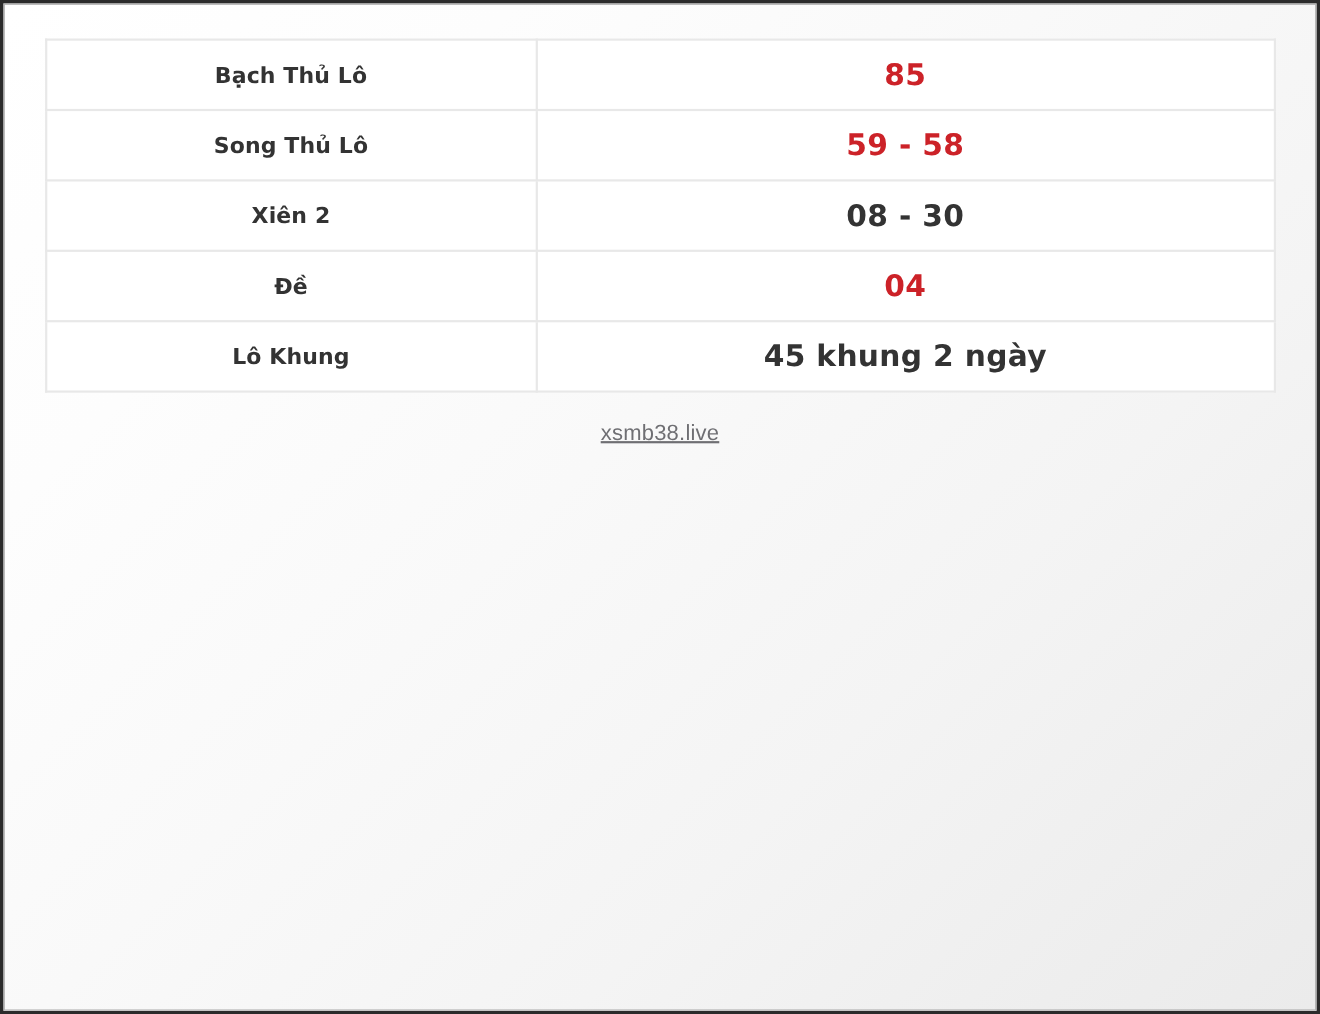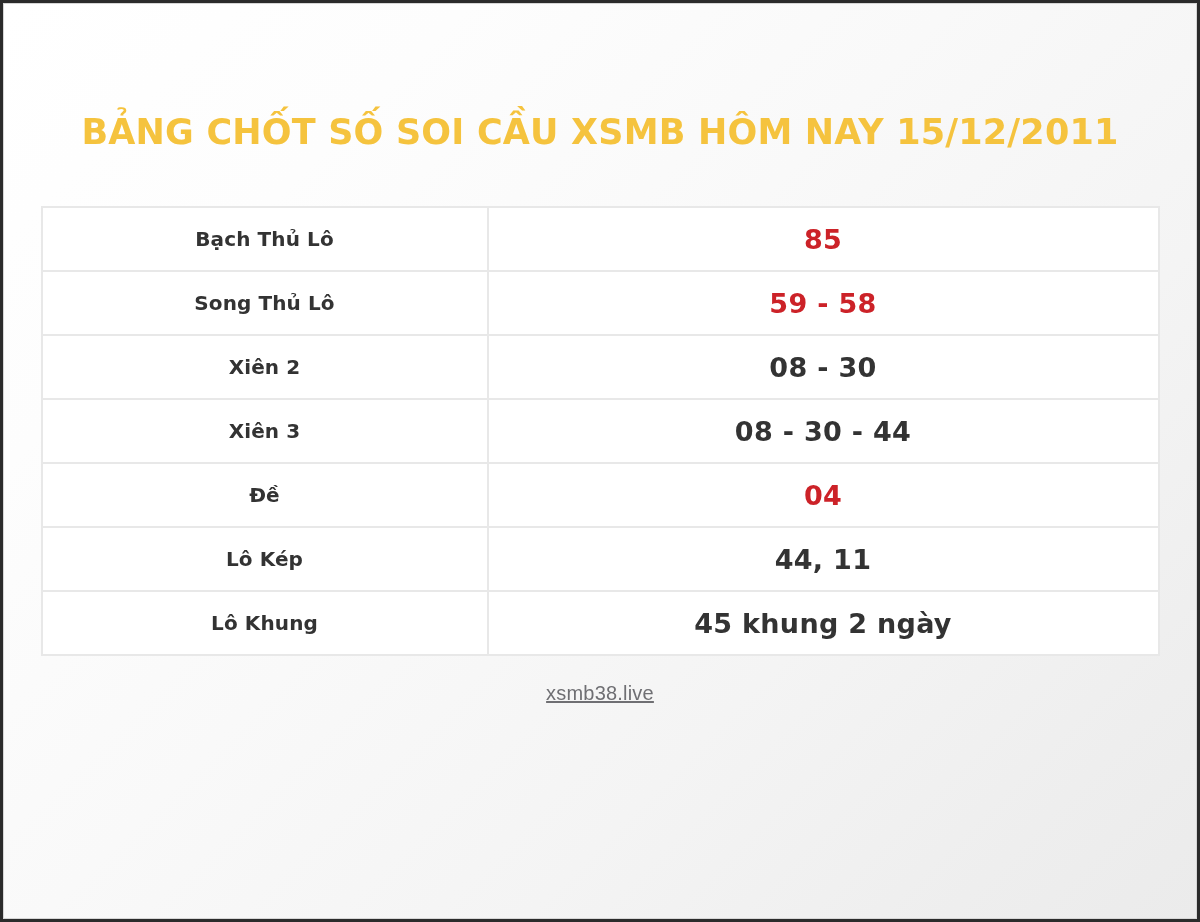--- a/index.html
+++ b/index.html
@@ -112,53 +112,42 @@
     color: #6f6f73;
     letter-spacing: 0.2px;
     text-decoration: underline;
   }
 </style>
 </head>
 <body>
 
 <div class="page-frame">
 
-  <div class="title-wrap">
-    <h1 class="page-title">BẢNG CHỐT SỐ SOI CẦU XSMB HÔM NAY 15/12/2011</h1>
-  </div>
 
   <table class="board">
     <colgroup>
       <col class="col-label">
       <col class="col-value">
     </colgroup>
     <tbody>
         <tr>
           <td class="cell-label">Bạch Thủ Lô</td>
           <td class="cell-value is-highlight">85</td>
         </tr>
         <tr>
           <td class="cell-label">Song Thủ Lô</td>
           <td class="cell-value is-highlight">59 - 58</td>
         </tr>
         <tr>
           <td class="cell-label">Xiên 2</td>
           <td class="cell-value">08 - 30</td>
         </tr>
         <tr>
-          <td class="cell-label">Xiên 3</td>
-          <td class="cell-value">08 - 30 - 44</td>
-        </tr>
-        <tr>
           <td class="cell-label">Đề</td>
           <td class="cell-value is-highlight">04</td>
-        </tr>
-        <tr>
-          <td class="cell-label">Lô Kép</td>
-          <td class="cell-value">44, 11</td>
         </tr>
         <tr>
           <td class="cell-label">Lô Khung</td>
           <td class="cell-value">45 khung 2 ngày</td>
         </tr>
       </tbody>
   </table>
 
   <div class="site-footer">
     <span class="site-name">xsmb38.live</span>

